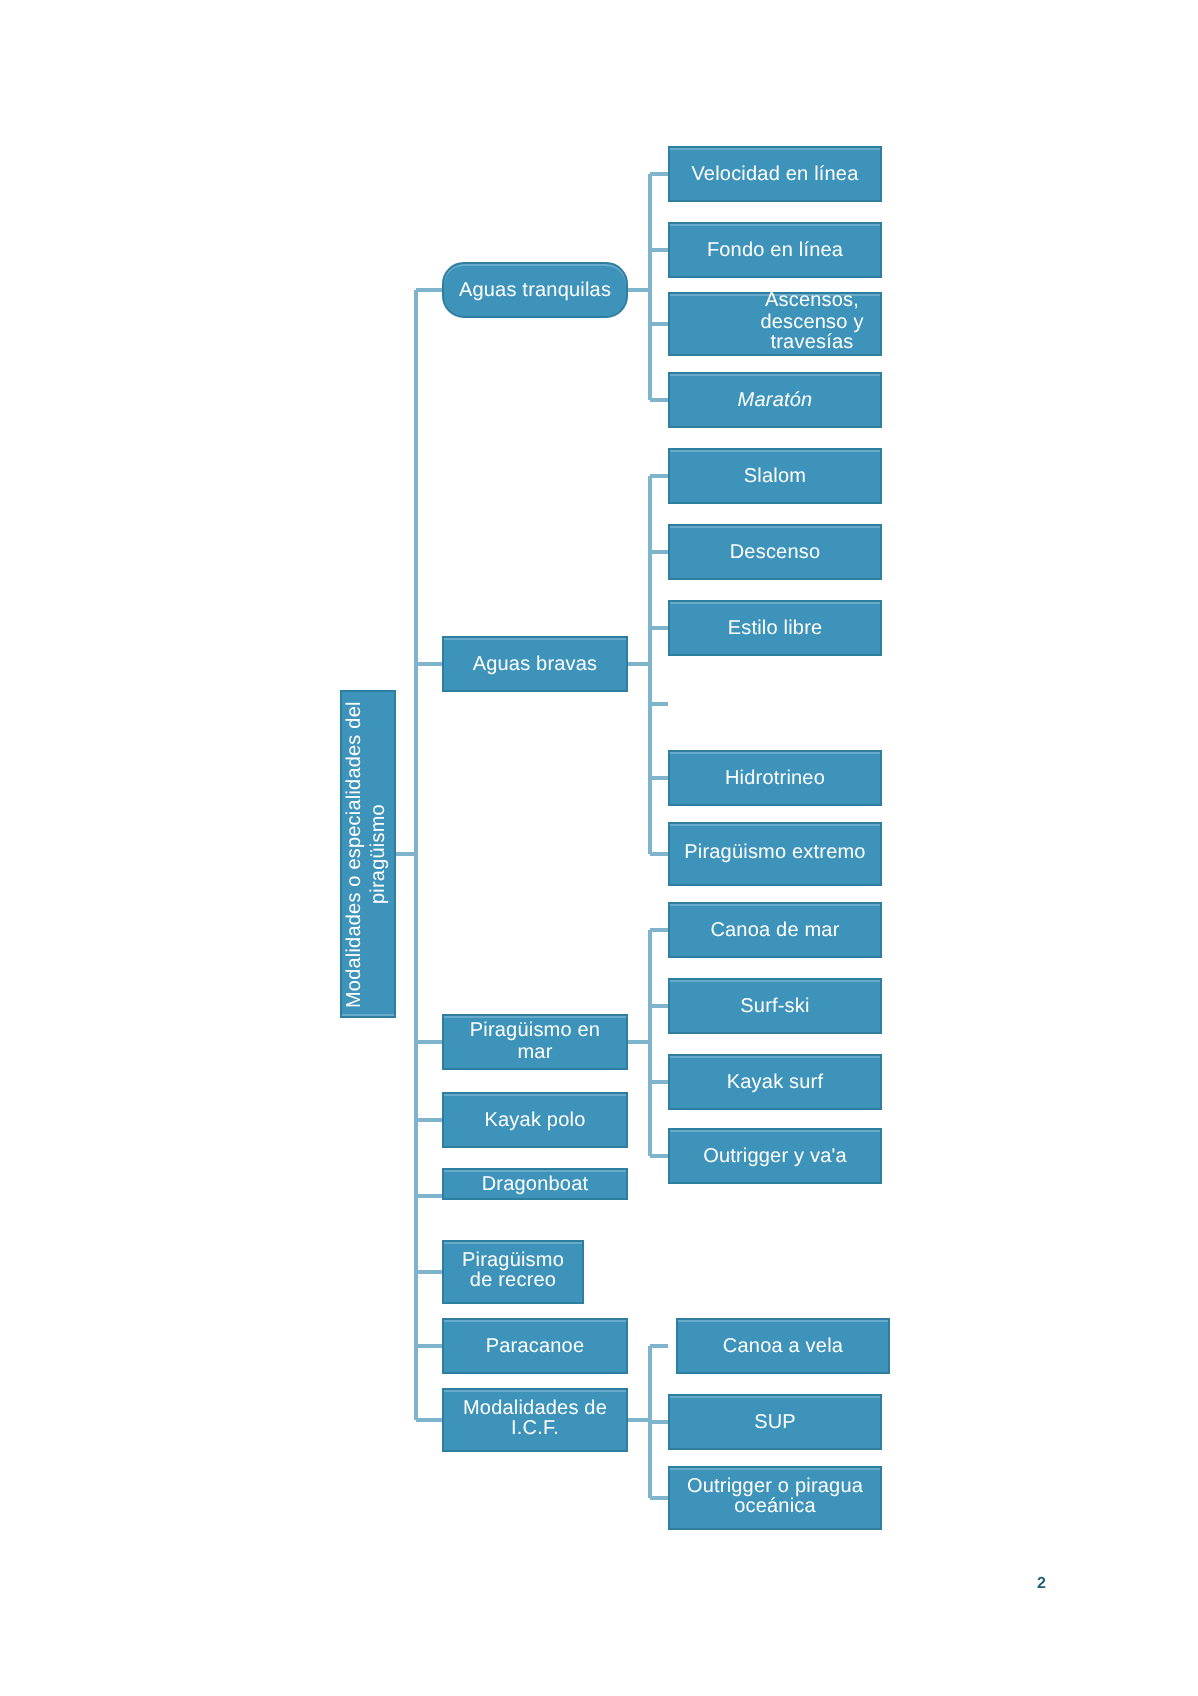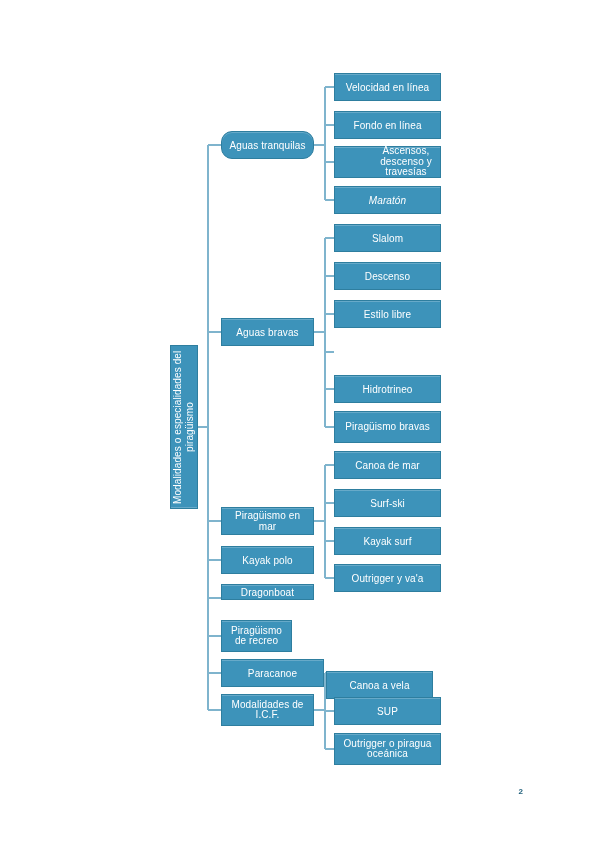--- a/index.html
+++ b/index.html
@@ -133,52 +133,52 @@
   <div class="node" style="left:221px; top:318px; width:93px; height:28px;">Aguas bravas</div>
 
   <div class="node" style="left:221px; top:507px; width:93px; height:28px;">Piragüismo en mar</div>
 
   <div class="node" style="left:221px; top:546px; width:93px; height:28px;">Kayak polo</div>
 
   <div class="node" style="left:221px; top:584px; width:93px; height:16px;">Dragonboat</div>
 
   <div class="node two-line" style="left:221px; top:620px; width:71px; height:32px;">Piragüismo de recreo</div>
 
-  <div class="node" style="left:221px; top:659px; width:103px; height:28px;">Paracanoe</div>
+  <div class="node" style="left:221px; top:659px; width:93px; height:28px;">Paracanoe</div>
 
   <div class="node two-line" style="left:221px; top:694px; width:93px; height:32px;">Modalidades de I.C.F.</div>
 
   <div class="node" style="left:334px; top:73px; width:107px; height:28px;">Velocidad en línea</div>
 
   <div class="node" style="left:334px; top:111px; width:107px; height:28px;">Fondo en línea</div>
 
   <div class="node two-line" style="left:334px; top:146px; width:107px; height:32px;padding-left:40px;">Ascensos, descenso y travesías</div>
 
   <div class="node" style="left:334px; top:186px; width:107px; height:28px;font-style:italic;">Maratón</div>
 
   <div class="node" style="left:334px; top:224px; width:107px; height:28px;">Slalom</div>
 
   <div class="node" style="left:334px; top:262px; width:107px; height:28px;">Descenso</div>
 
   <div class="node" style="left:334px; top:300px; width:107px; height:28px;">Estilo libre</div>
 
 
   <div class="node" style="left:334px; top:375px; width:107px; height:28px;">Hidrotrineo</div>
 
-  <div class="node two-line" style="left:334px; top:411px; width:107px; height:32px;">Piragüismo bravas</div>
+  <div class="node two-line" style="left:334px; top:411px; width:107px; height:32px;">Piragüismo extremo</div>
 
   <div class="node" style="left:334px; top:451px; width:107px; height:28px;">Canoa de mar</div>
 
   <div class="node" style="left:334px; top:489px; width:107px; height:28px;">Surf-ski</div>
 
   <div class="node" style="left:334px; top:527px; width:107px; height:28px;">Kayak surf</div>
 
   <div class="node" style="left:334px; top:564px; width:107px; height:28px;">Outrigger y va'a</div>
 
-  <div class="node" style="left:326px; top:659px; width:107px; height:28px;margin-top:12px;">Canoa a vela</div>
+  <div class="node" style="left:338px; top:659px; width:107px; height:28px;">Canoa a vela</div>
 
   <div class="node" style="left:334px; top:697px; width:107px; height:28px;">SUP</div>
 
   <div class="node two-line" style="left:334px; top:733px; width:107px; height:32px;">Outrigger o piragua oceánica</div>
 
   <div id="page-number">2</div>
 
 </div>
 
 </body></html>

